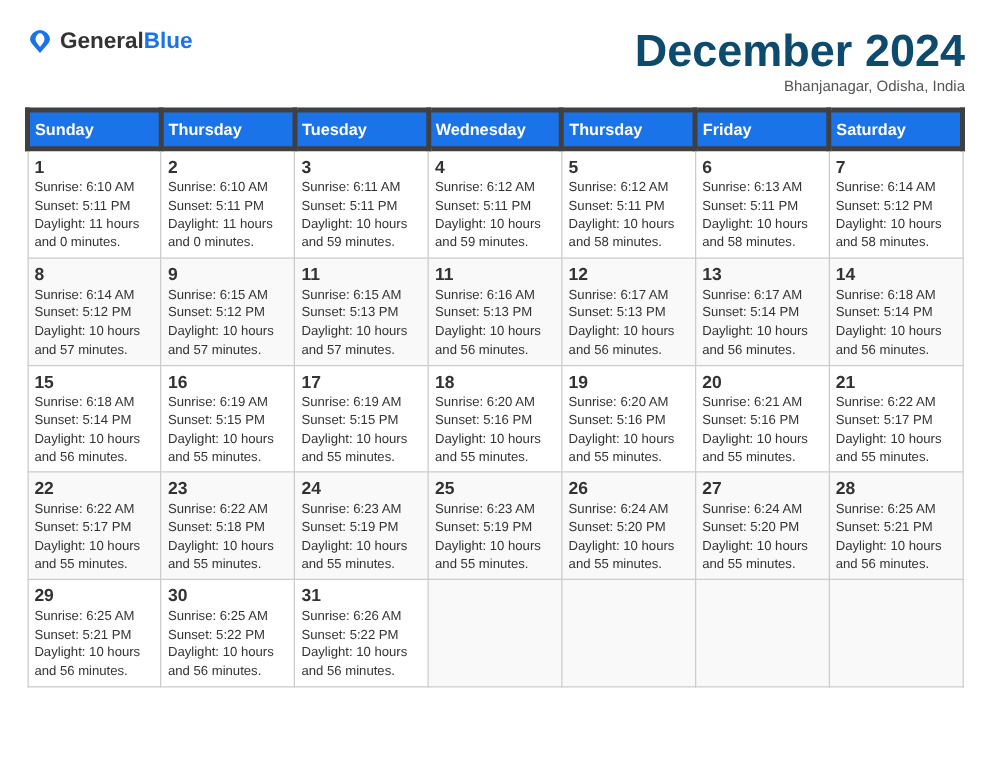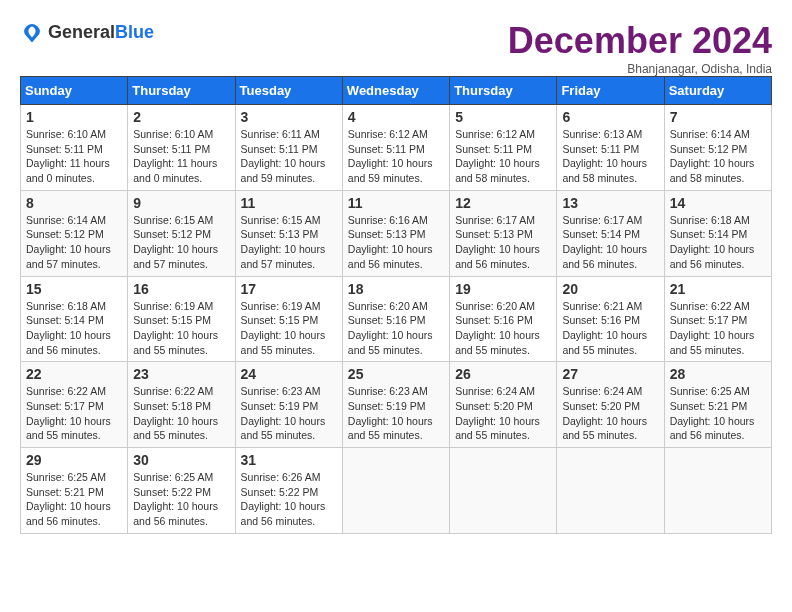--- a/index.html
+++ b/index.html
@@ -7,20 +7,21 @@
       font-family: Arial, sans-serif;
       background: #fff;
       width: 792px;
       min-height: 612px;
       padding: 20px;
     }
     .header-area {
       display: flex;
       justify-content: space-between;
       align-items: flex-start;
+      margin-bottom: 10px;
     }
     .logo {
       display: flex;
       align-items: center;
       gap: 4px;
     }
     .logo-text-general {
       font-size: 18px;
       font-weight: bold;
       color: #333;
@@ -33,39 +34,39 @@
     .logo-icon {
       width: 24px;
       height: 24px;
     }
     .title-area {
       text-align: right;
     }
     .month-title {
       font-size: 36px;
       font-weight: bold;
-      color: #701a75;
+      color: #0c4a6e;
     }
     .location-title {
       font-size: 12px;
       color: #555;
     }
     .calendar-table {
       width: 100%;
       border-collapse: collapse;
       font-size: 11px;
     }
     .calendar-table th {
       background-color: #1a73e8;
       color: white;
       padding: 6px 4px;
       text-align: left;
       font-size: 13px;
       font-weight: bold;
-      border: 1px solid #404040;
+      border: 4px solid #404040;
     }
     .calendar-table td {
       border: 1px solid #ccc;
       vertical-align: top;
       padding: 4px 5px;
       width: calc(100% / 7);
       min-height: 80px;
       background: #fff;
     }
     .calendar-table tr:nth-child(even) td {

